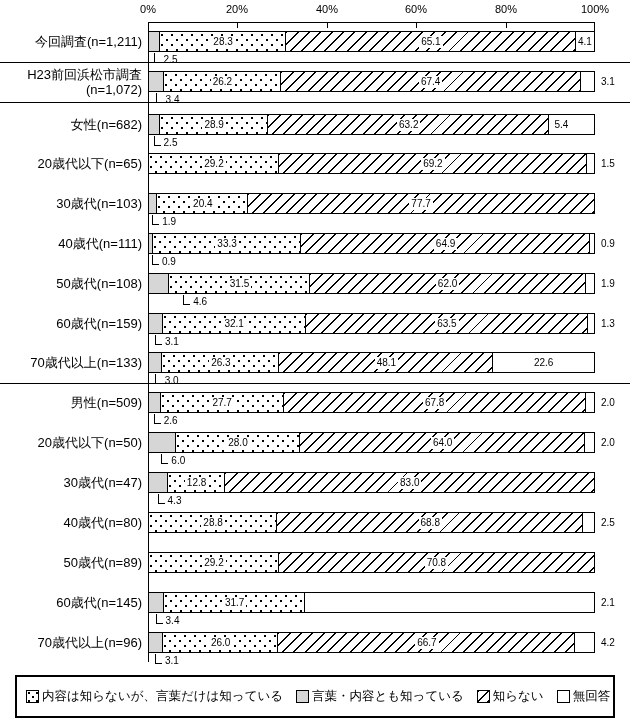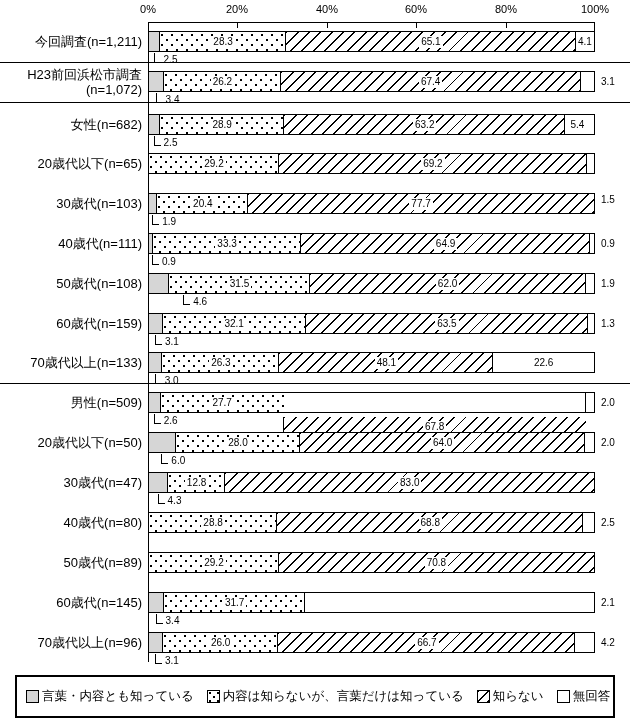--- a/index.html
+++ b/index.html
@@ -125,21 +125,21 @@
         <div class="seg seg-white sep" style="width: 13.795px;"></div>
       </div>
       <div class="callout" style="top: 92px; left: 155.565px;">
         <span class="elbow"></span>
         <span class="cv">3.4</span>
       </div>
       <div class="out-val" style="top: 71px;">3.1</div>
       <div class="row-label" style="top: 114px;">女性(n=682)</div>
       <div class="bar" style="top: 114px;">
         <div class="seg seg-gray" style="width: 11.125px;"></div>
-        <div class="seg seg-dots sep" style="width: 124px;">
+        <div class="seg seg-dots sep" style="width: 108px;">
           <span class="seg-val">28.9</span>
         </div>
         <div class="seg seg-hatch sep" style="width: 281.24px;">
           <span class="seg-val">63.2</span>
         </div>
         <div class="seg seg-white sep" style="width: 24.03px;">
           <span class="seg-val">5.4</span>
         </div>
       </div>
       <div class="callout" style="top: 135px; left: 153.562px;">
@@ -149,21 +149,21 @@
       <div class="row-label" style="top: 153px;">20歳代以下(n=65)</div>
       <div class="bar" style="top: 153px;">
         <div class="seg seg-dots" style="width: 129.94px;">
           <span class="seg-val">29.2</span>
         </div>
         <div class="seg seg-hatch sep" style="width: 307.94px;">
           <span class="seg-val">69.2</span>
         </div>
         <div class="seg seg-white sep" style="width: 6.675px;"></div>
       </div>
-      <div class="out-val" style="top: 153px; margin-top: 36px;">1.5</div>
+      <div class="out-val" style="top: 153px;">1.5</div>
       <div class="row-label" style="top: 193px;">30歳代(n=103)</div>
       <div class="bar" style="top: 193px;">
         <div class="seg seg-gray" style="width: 8.455px;"></div>
         <div class="seg seg-dots sep" style="width: 90.78px;">
           <span class="seg-val">20.4</span>
         </div>
         <div class="seg seg-hatch sep" style="width: 345.765px; justify-content: center;">
           <span class="seg-val">77.7</span>
         </div>
       </div>
@@ -235,21 +235,21 @@
       <div class="callout" style="top: 373px; left: 154.675px;">
         <span class="elbow"></span>
         <span class="cv">3.0</span>
       </div>
       <div class="row-label" style="top: 392px;">男性(n=509)</div>
       <div class="bar" style="top: 392px;">
         <div class="seg seg-gray" style="width: 11.57px;"></div>
         <div class="seg seg-dots sep" style="width: 123.265px;">
           <span class="seg-val">27.7</span>
         </div>
-        <div class="seg seg-hatch sep" style="width: 301.71px; margin-top: 24px;">
+        <div class="seg seg-hatch sep" style="width: 301.71px;">
           <span class="seg-val">67.8</span>
         </div>
         <div class="seg seg-white sep" style="width: 8.9px;"></div>
       </div>
       <div class="callout" style="top: 413px; left: 153.785px;">
         <span class="elbow"></span>
         <span class="cv">2.6</span>
       </div>
       <div class="out-val" style="top: 392px;">2.0</div>
       <div class="row-label" style="top: 432px;">20歳代以下(n=50)</div>
@@ -331,26 +331,26 @@
         <span class="cv">3.1</span>
       </div>
       <div class="out-val" style="top: 632px;">4.2</div>
       <div class="divider" style="top: 62px;"></div>
       <div class="divider" style="top: 102px;"></div>
       <div class="divider" style="top: 383px;"></div>
     </div>
 
   <div class="legend">
     <div class="lg-item">
+      <span class="sw sw-dots"></span>
+      <span>内容は知らないが、言葉だけは知っている</span>
+    </div>
+    <div class="lg-item">
       <span class="sw sw-gray"></span>
       <span>言葉・内容とも知っている</span>
-    </div>
-    <div class="lg-item">
-      <span class="sw sw-dots"></span>
-      <span>内容は知らないが、言葉だけは知っている</span>
     </div>
     <div class="lg-item">
       <span class="sw sw-hatch"></span>
       <span>知らない</span>
     </div>
     <div class="lg-item">
       <span class="sw sw-white"></span>
       <span>無回答</span>
     </div>
   </div>

